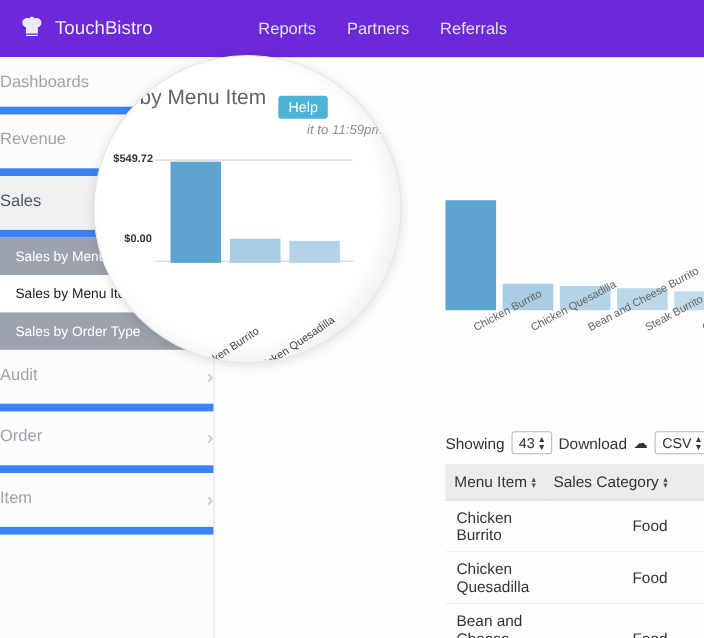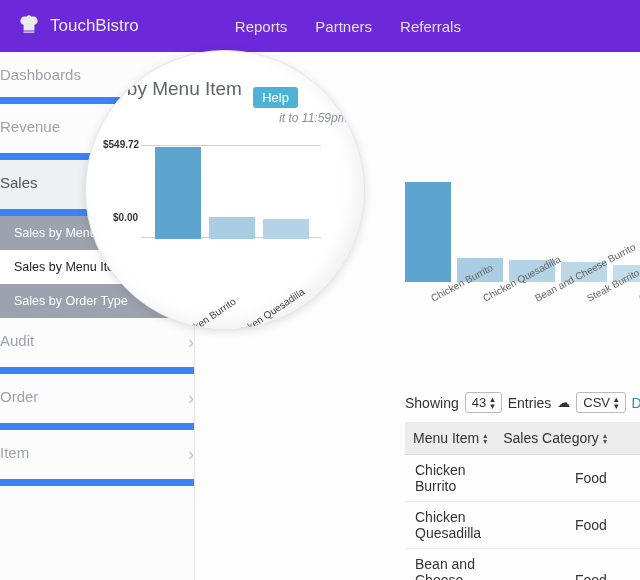--- a/index.html
+++ b/index.html
@@ -121,21 +121,21 @@
 
     <div class="showrow">
       <span>Showing</span>
       <span class="selbox">
         <span>43</span>
         <span class="sortarr">
             <span>▴</span>
             <span>▾</span>
           </span>
       </span>
-      <span>Entries</span>
+      <span>Download</span>
       <span class="dlicon">☁</span>
       <span class="selbox">
         <span>CSV</span>
         <span class="sortarr">
             <span>▴</span>
             <span>▾</span>
           </span>
       </span>
       <span class="dl">Download</span>
     </div>

